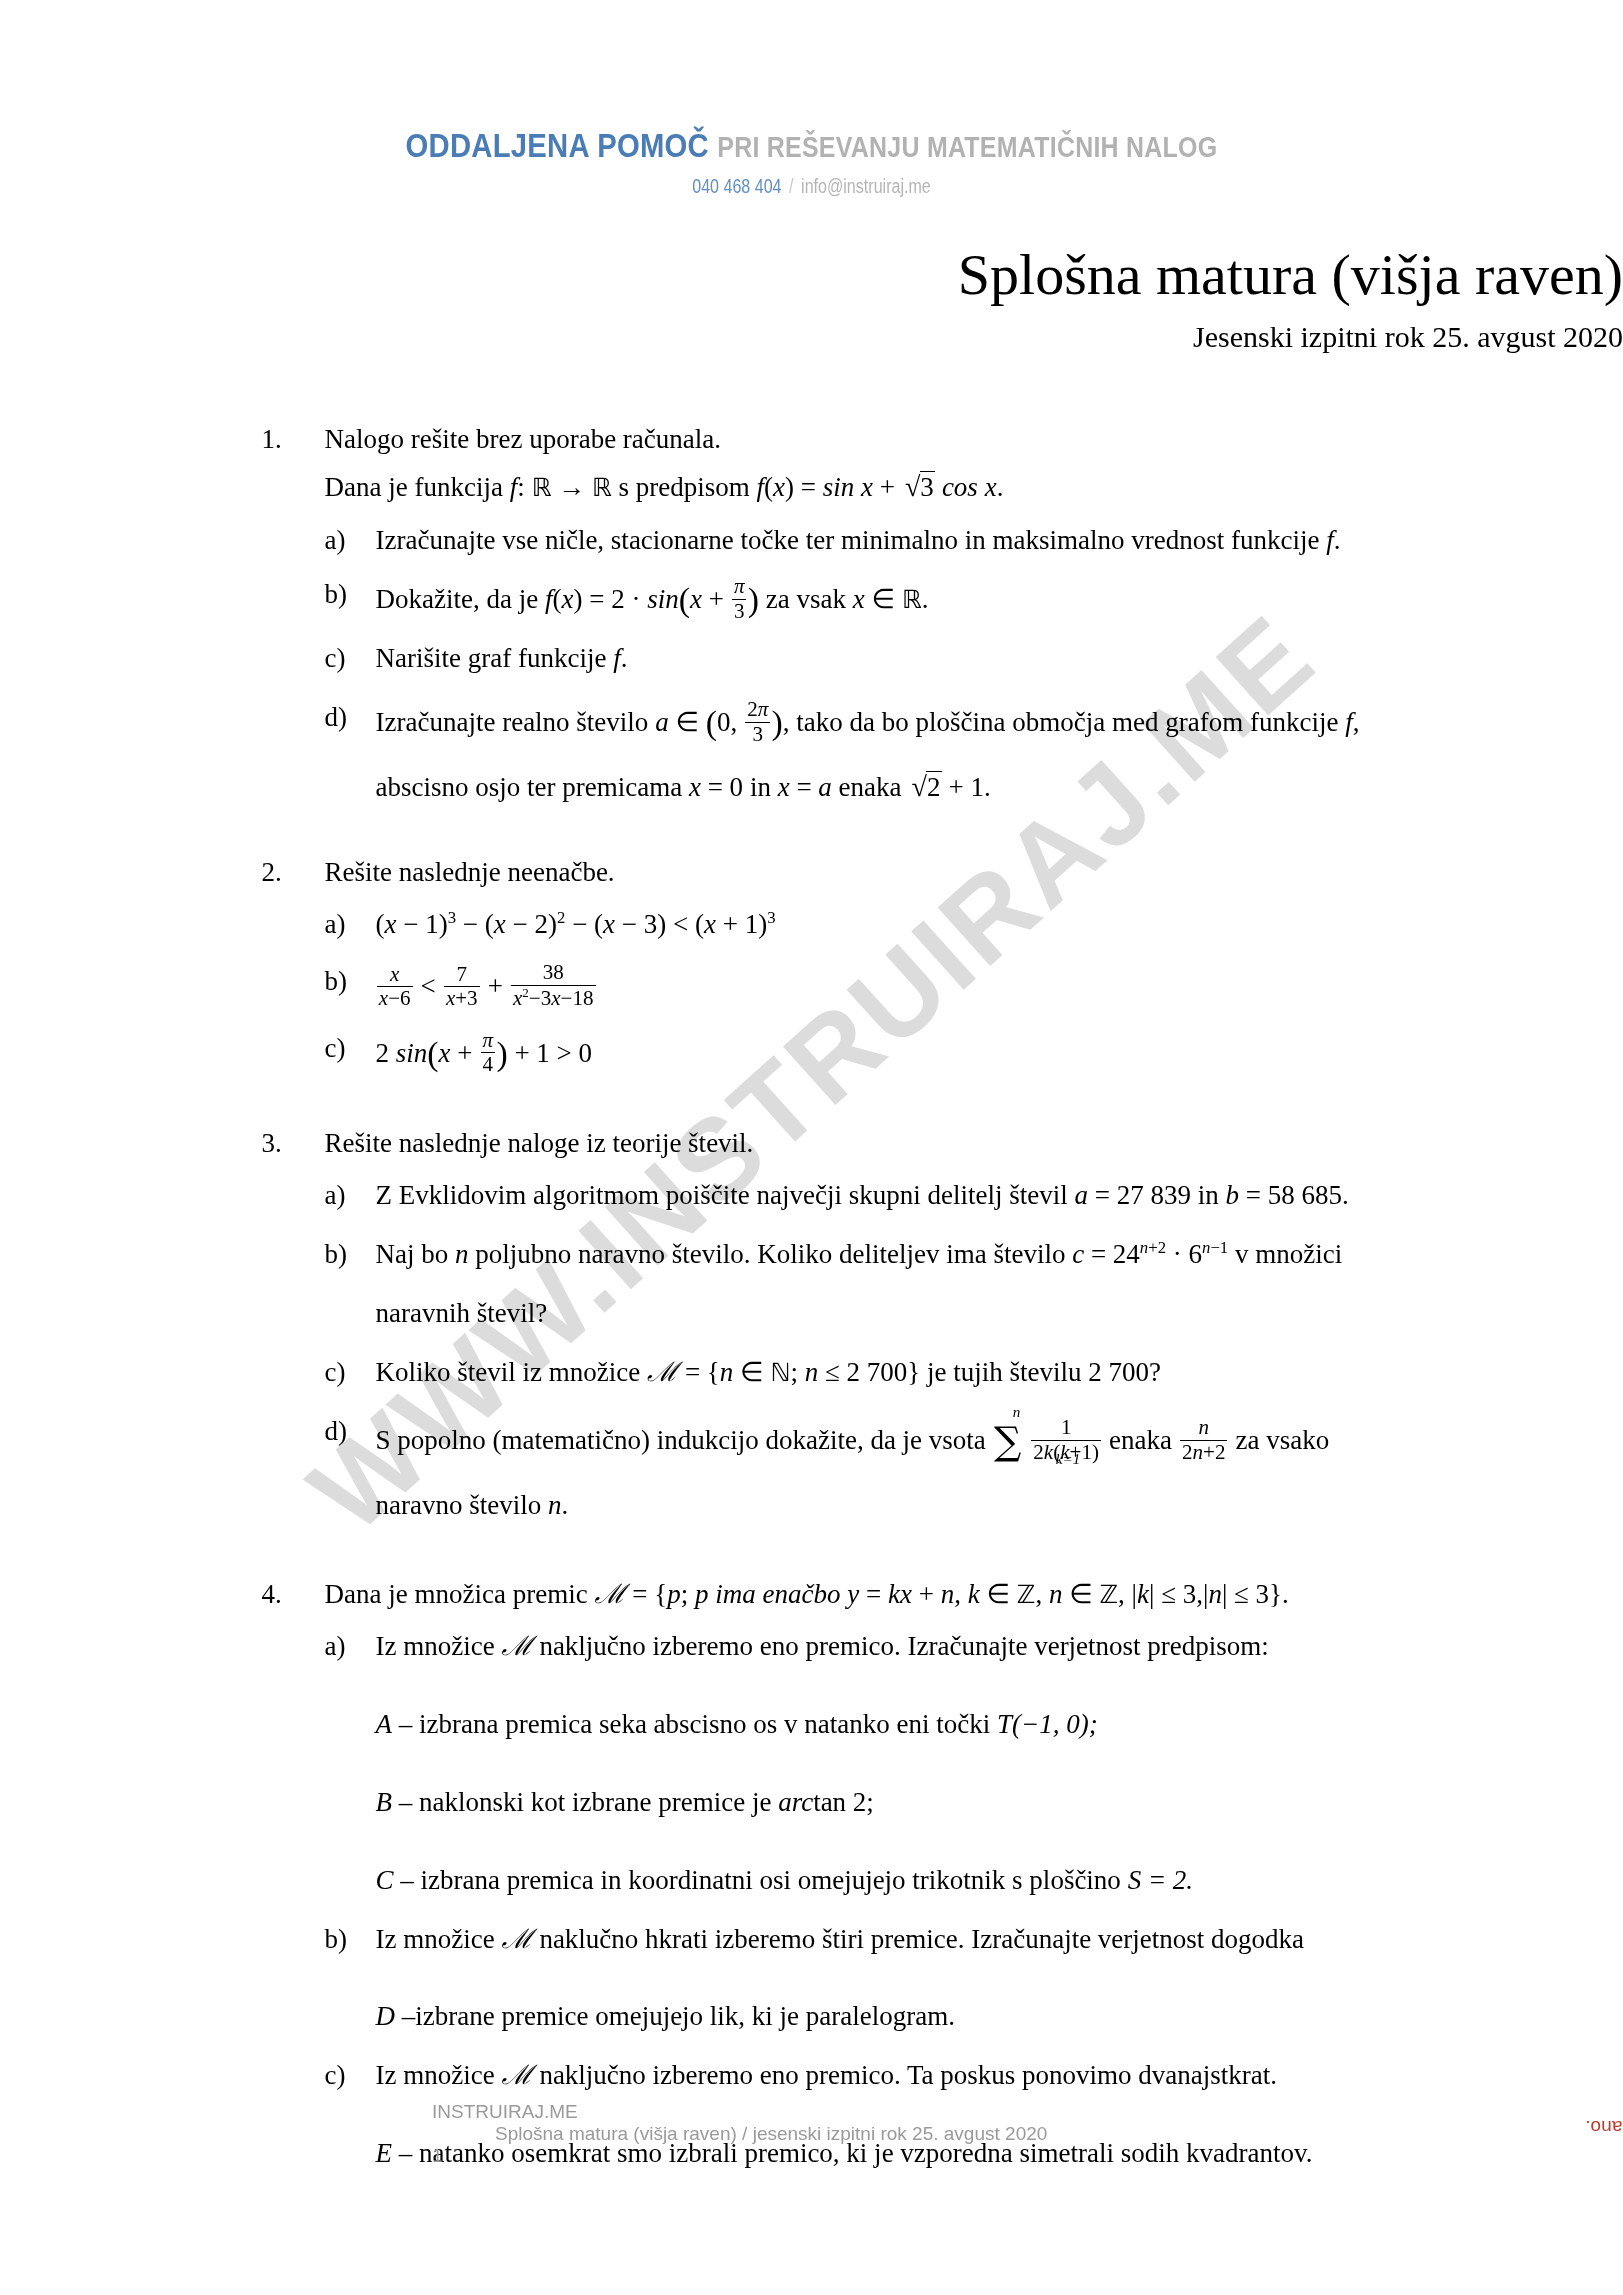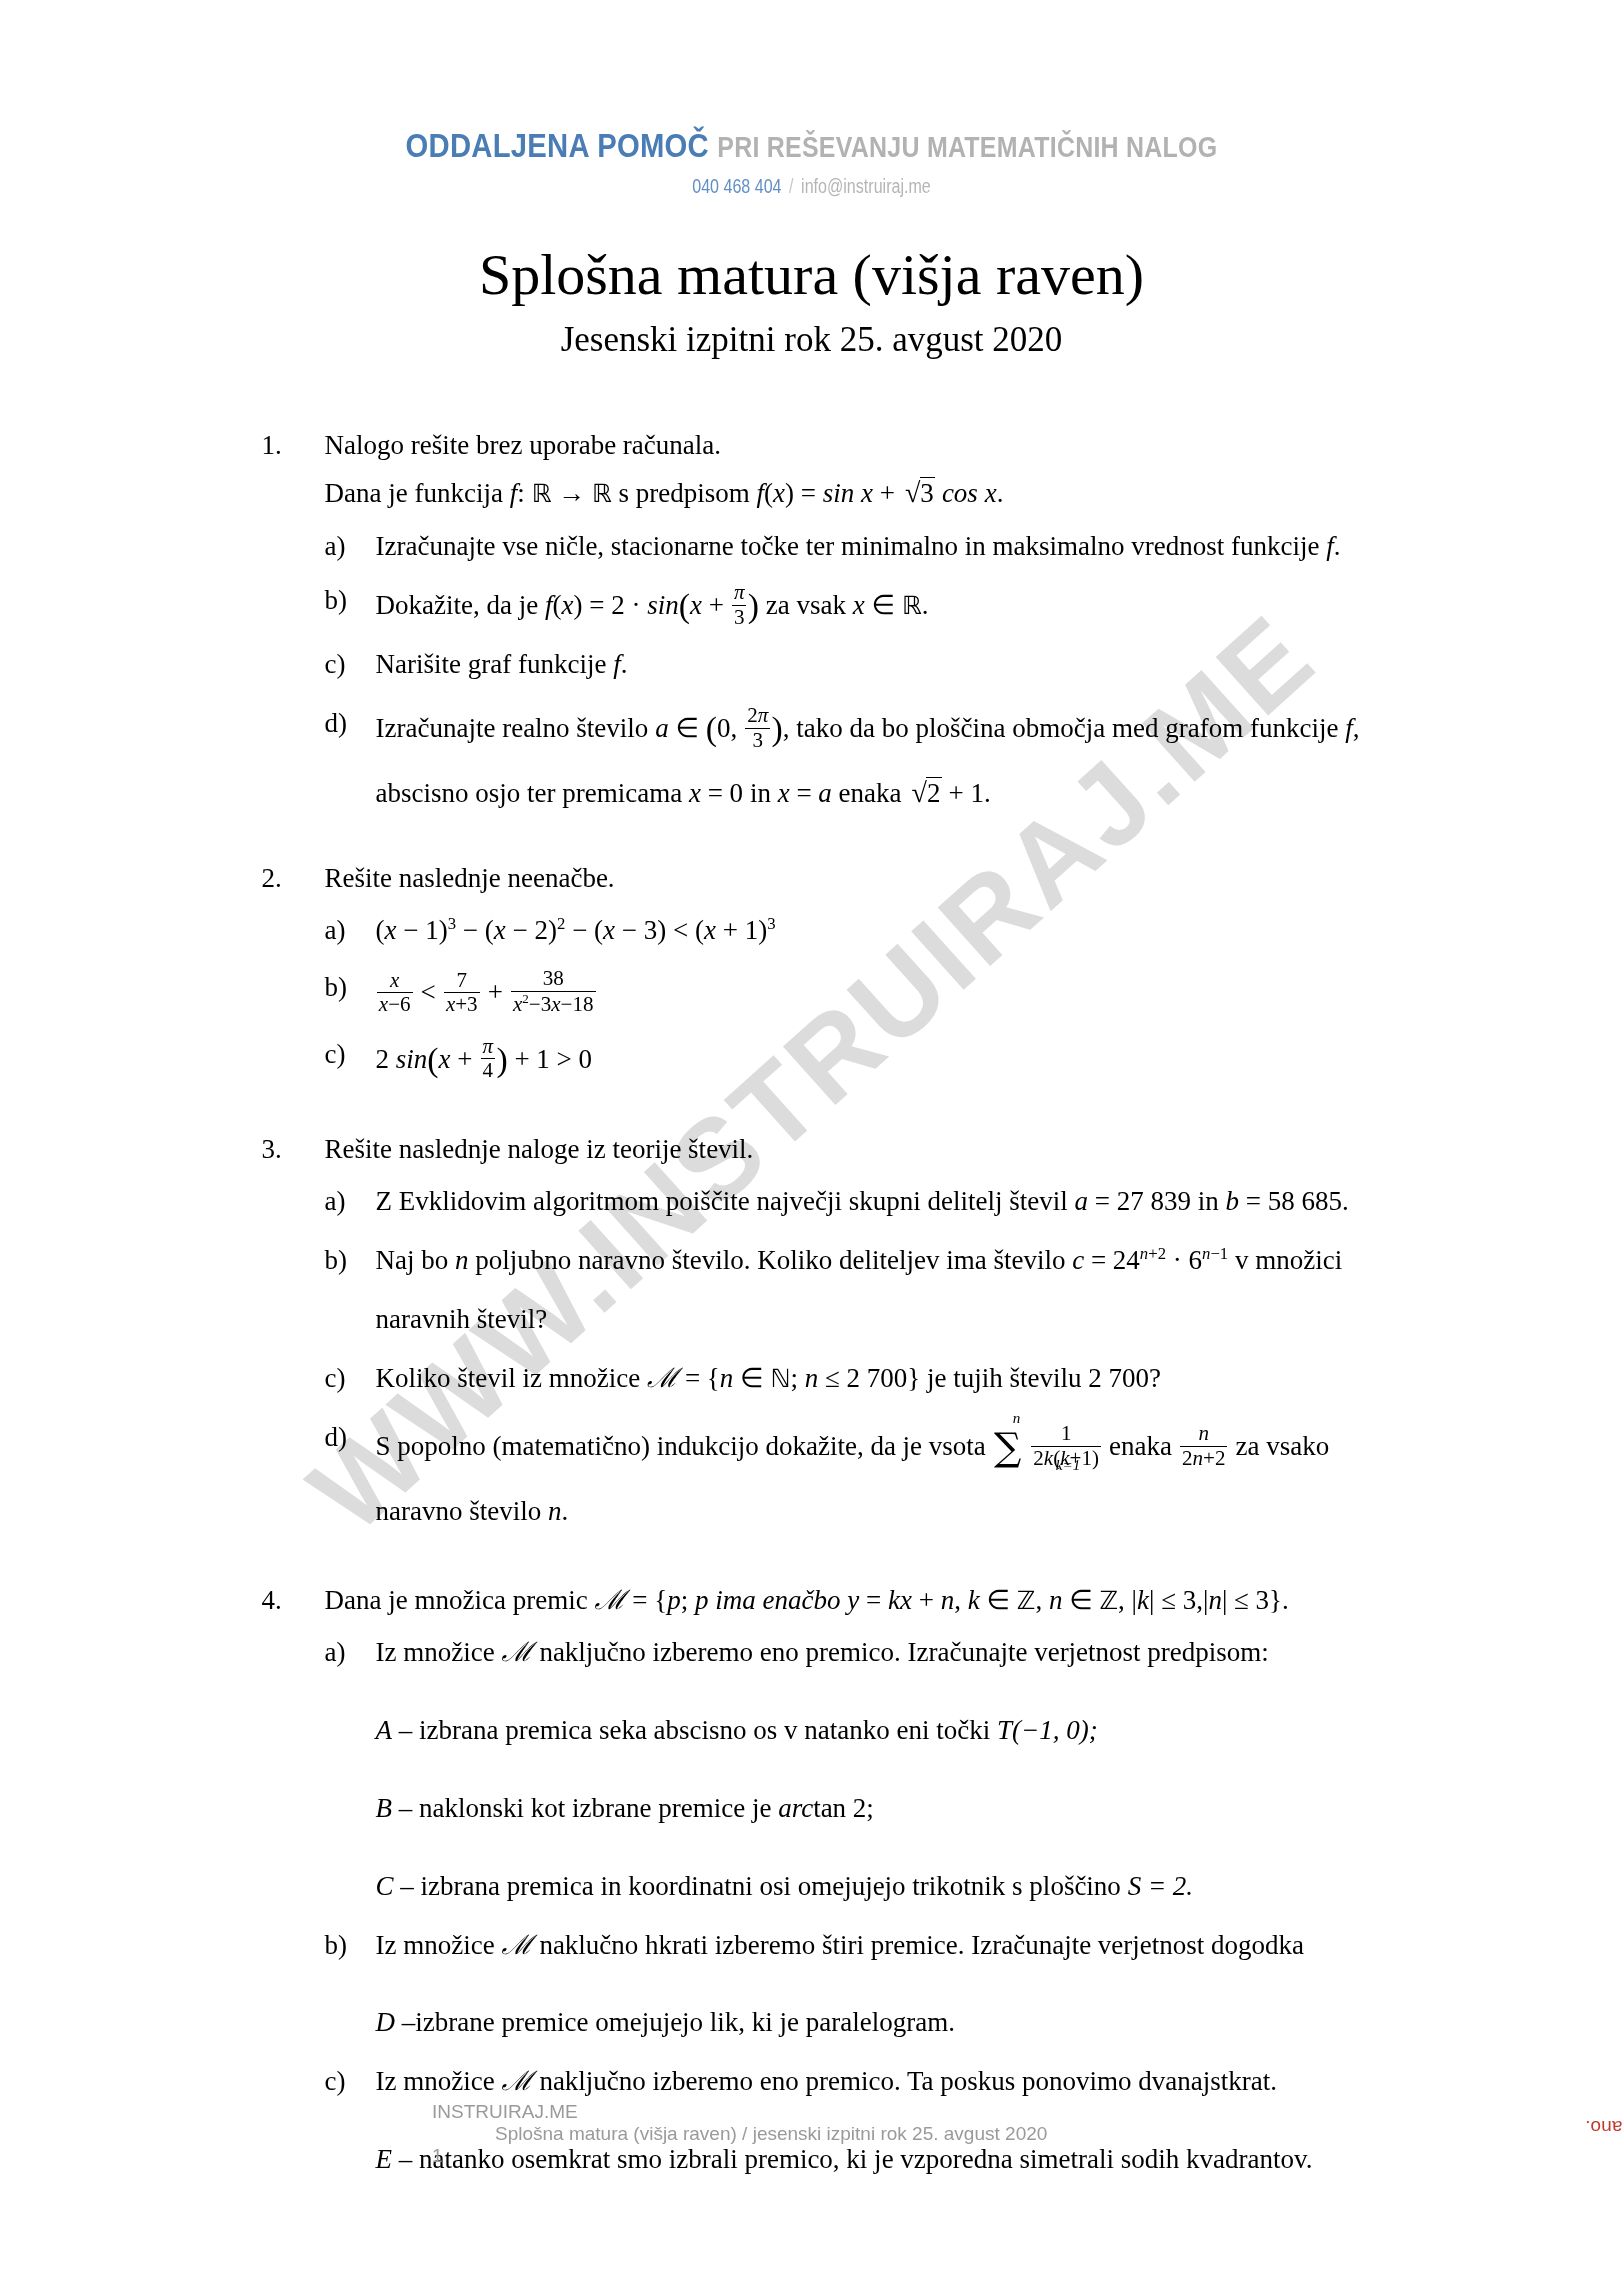--- a/index.html
+++ b/index.html
@@ -67,32 +67,32 @@
     transform: scaleX(0.82);
   }
   .contact-phone { color: #5f8fc4; }
   .contact-sep { color: #c8c8c8; padding: 0 9.2px; }
   .contact-mail { color: #b5b5b5; }
 
   
   .title-block {
     position: relative;
     z-index: 2;
-    text-align: center;
+    text-align: right;
     margin-top: 47px;
   }
   .doc-title {
     font-family: "Liberation Serif", serif;
     font-size: 58px;
     line-height: 1.05;
     font-weight: 400;
   }
   .doc-subtitle {
     font-family: "Liberation Serif", serif;
-    font-size: 35px;
+    font-size: 30px;
     margin-top: 14.4px;
     font-weight: 400;
   }
 
   
   .content {
     position: relative;
     z-index: 2;
     margin: 0 auto;
     padding: 0 0 0 0;

